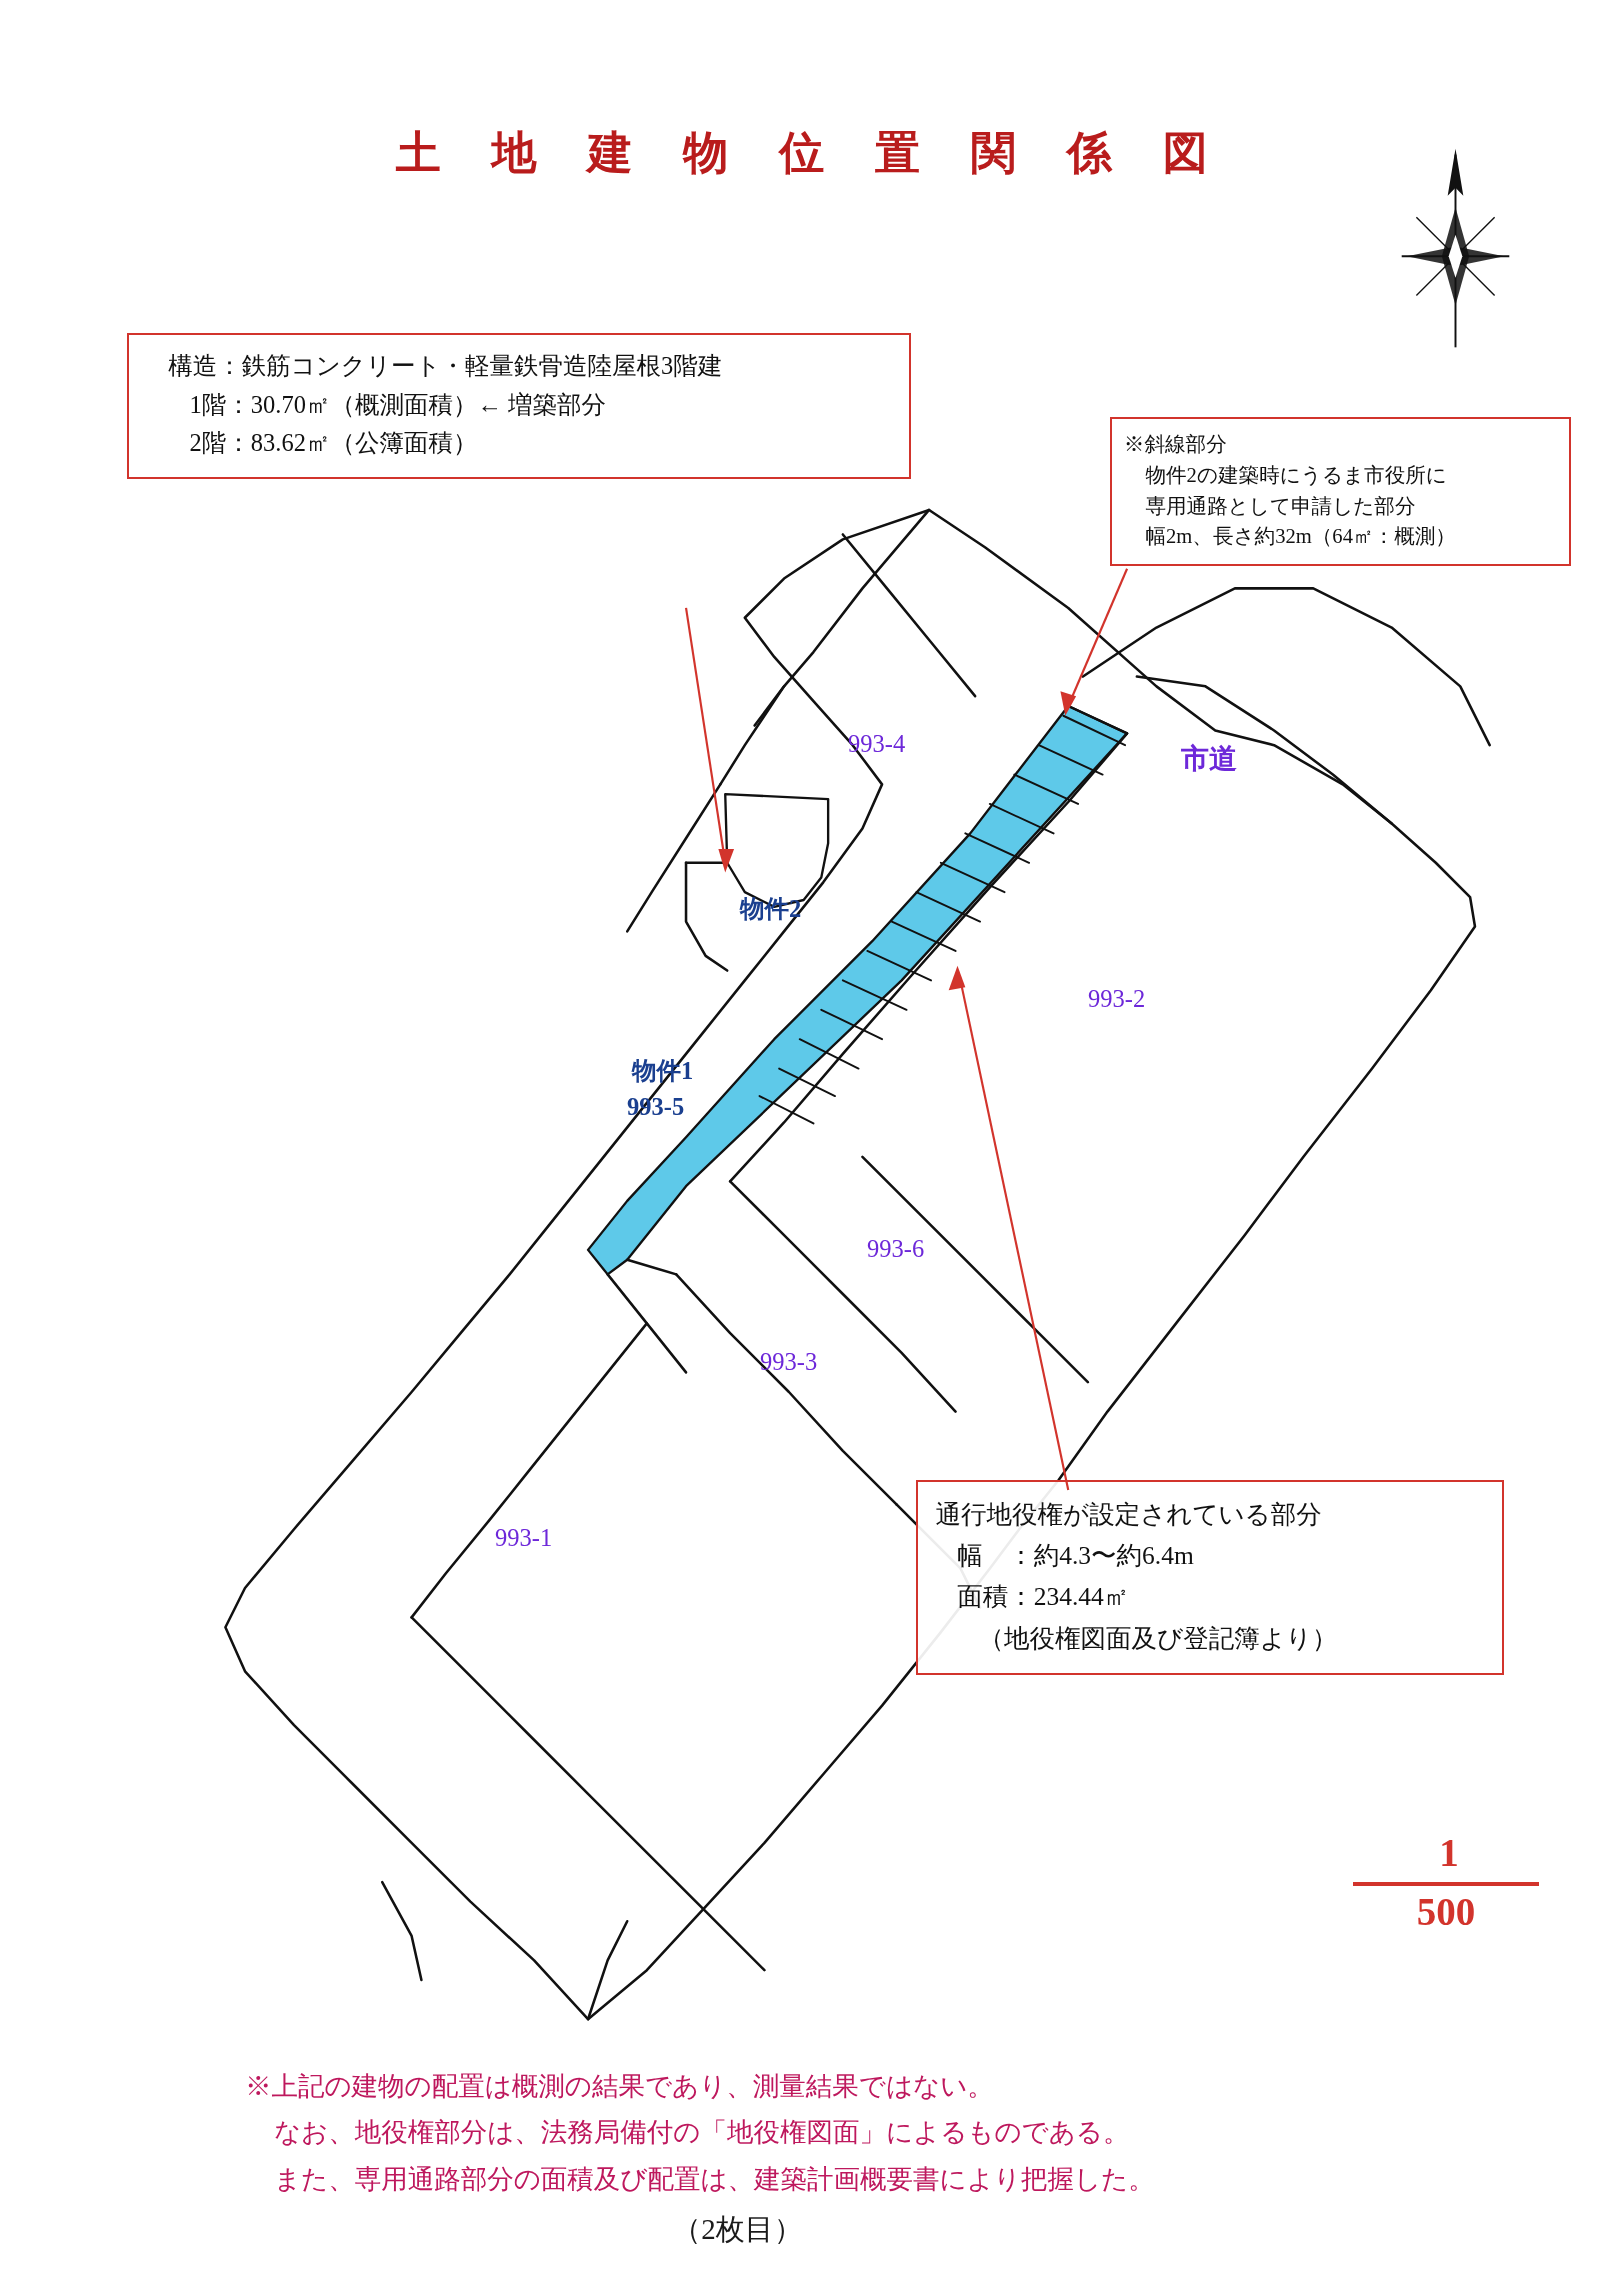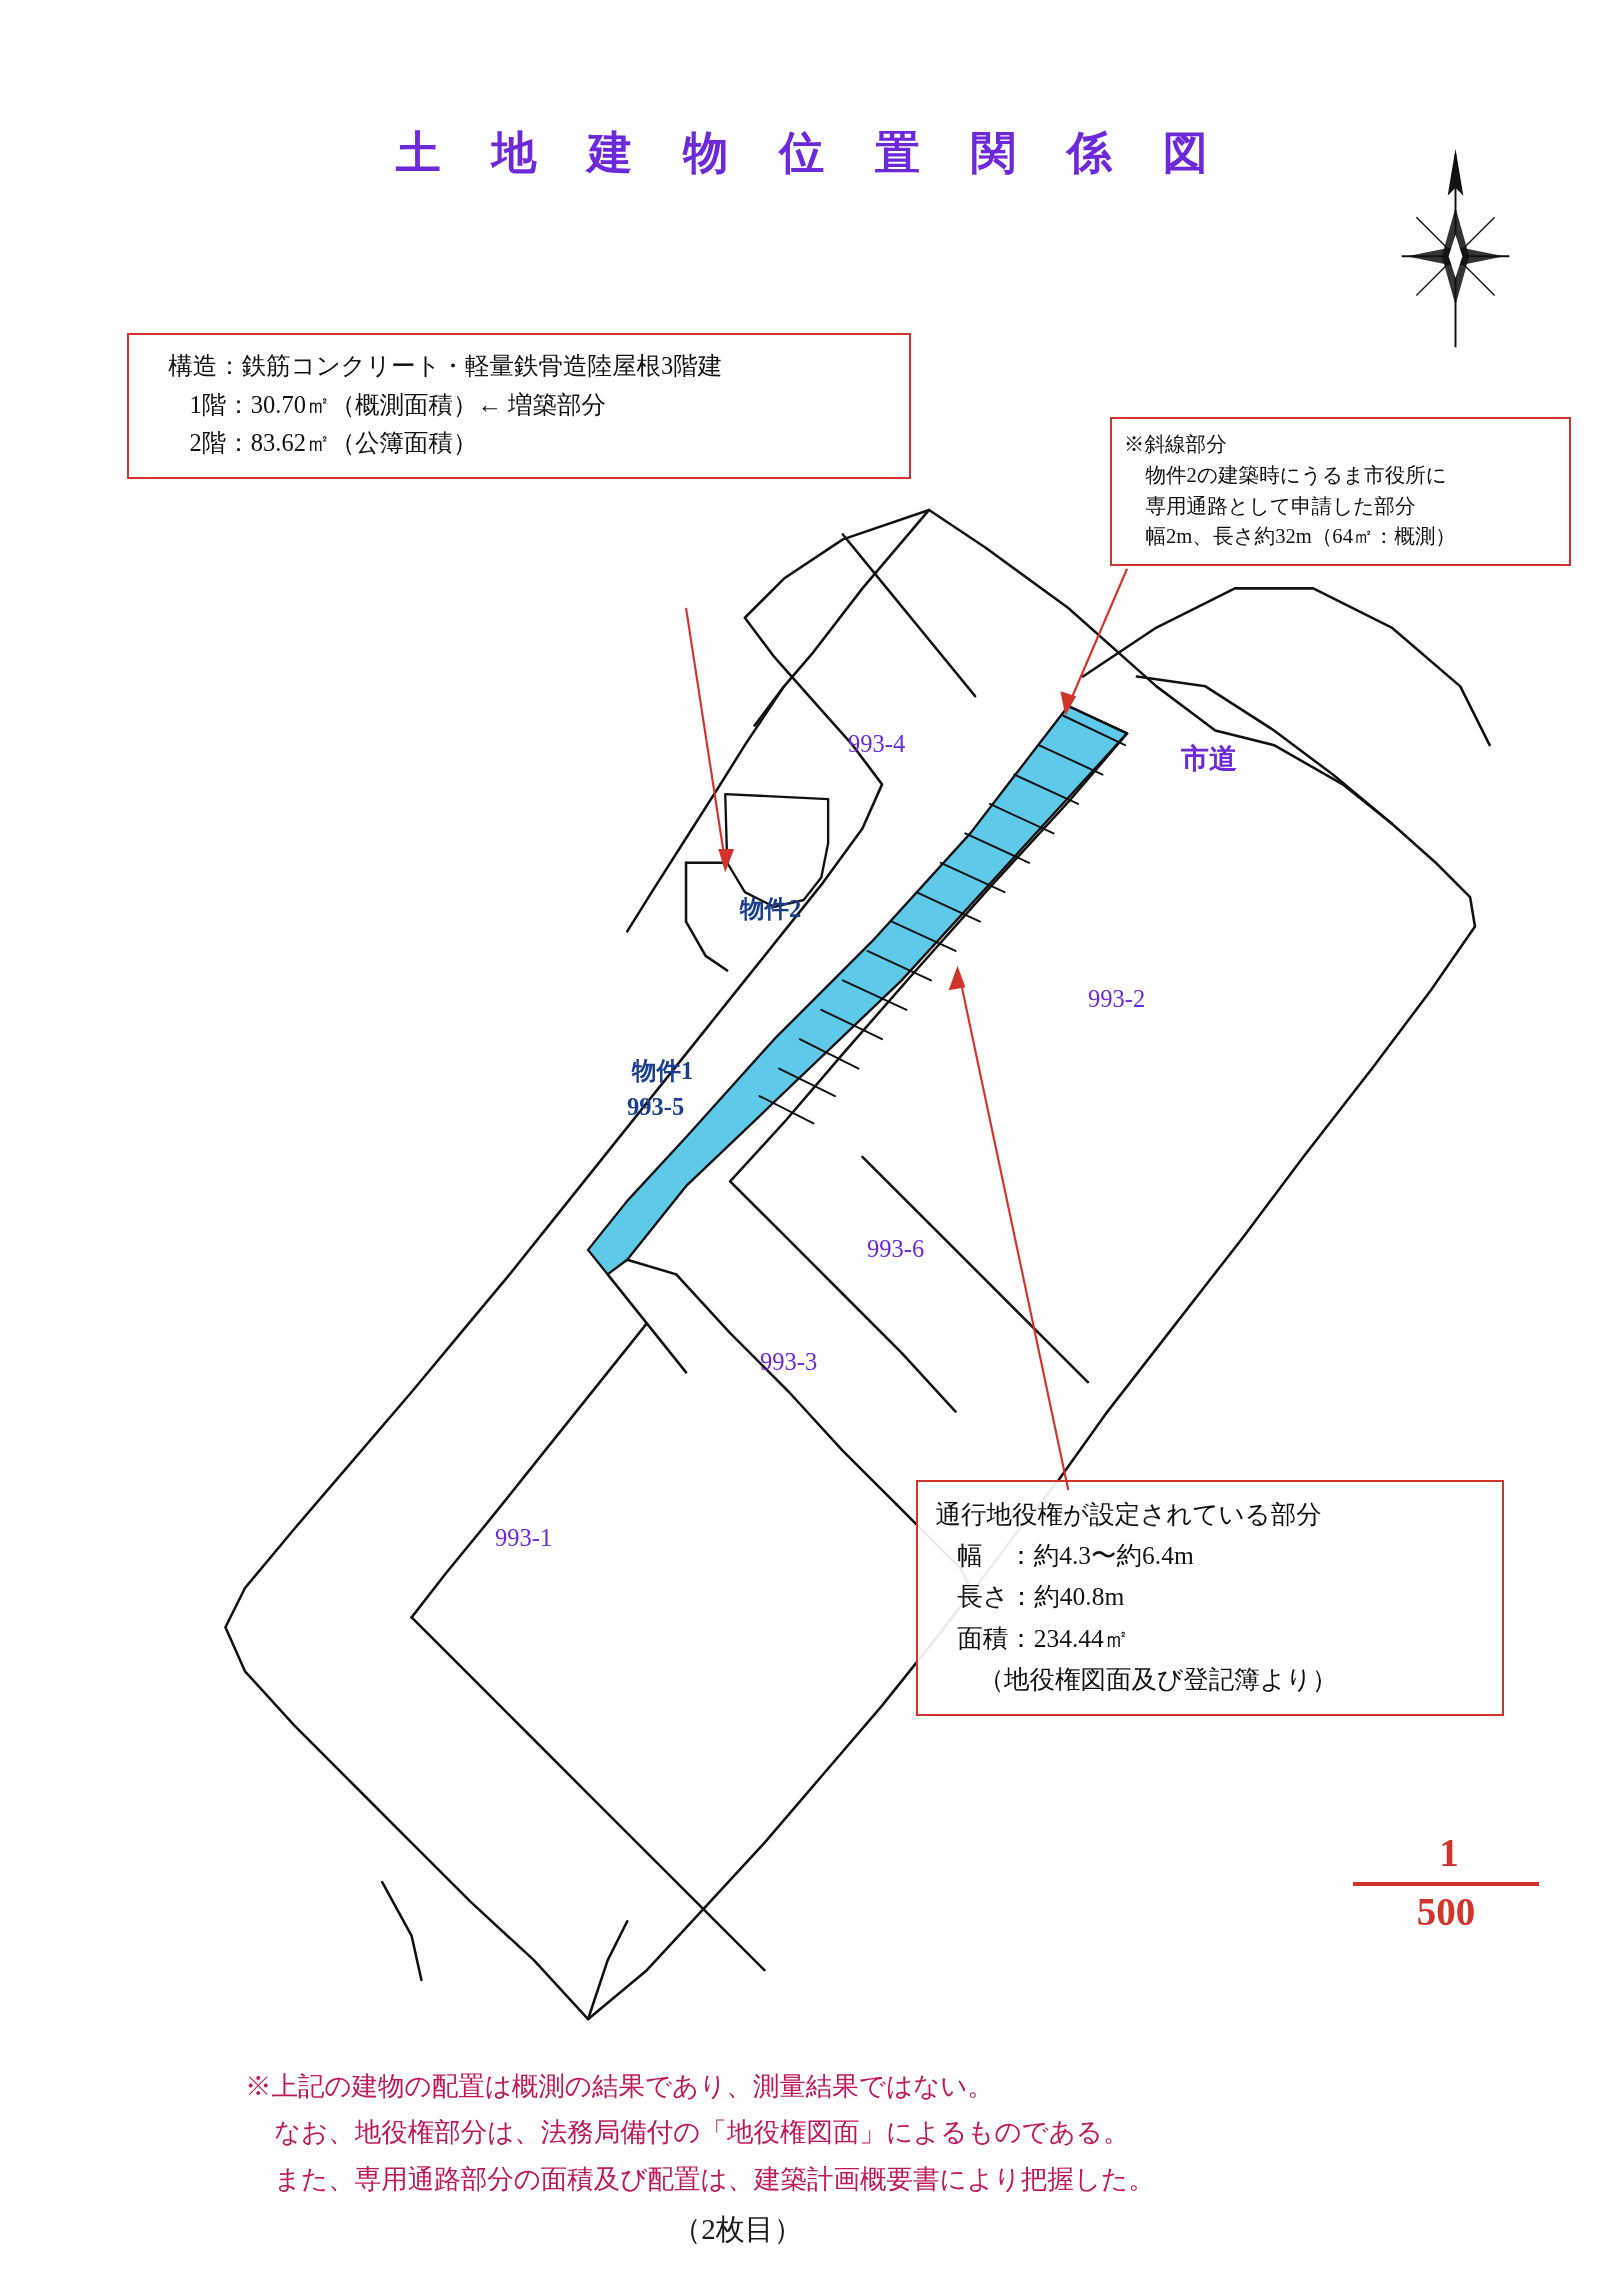--- a/index.html
+++ b/index.html
@@ -18,21 +18,21 @@
 
   
   .title {
     position: absolute;
     top: 123px;
     left: 0;
     width: 1621px;
     text-align: center;
     font-size: 45px;
     letter-spacing: 17.6px;
-    color: #6d28d9;
+    color: #b91c1c;
     font-weight: 700;
     font-family: "DejaVu Serif", serif;
   }
 
   
   .compass {
     position: absolute;
     left: 1372px;
     top: 137px;
     width: 167px;
@@ -263,21 +263,20 @@
 </div>
 
 <svg style="position:absolute; left:0; top:0;" width="1621" height="2292" viewBox="0 0 1654 2338">
   <path d="M1150,580 L1090,720" stroke="#d2342c" stroke-width="2.2" fill="none"></path>
   <polygon points="1087,730 1082,705 1098,710" fill="#d2342c"></polygon>
 </svg>
 
 <div class="callout box-easement">
   <div class="line">通行地役権が設定されている部分</div>
   <div class="line indent1">幅　：約4.3〜約6.4m</div>
-  <div class="line indent1">長さ：約40.8m</div>
   <div class="line indent1">面積：234.44㎡</div>
   <div class="line indent2">（地役権図面及び登記簿より）</div>
 </div>
 
 <svg style="position:absolute; left:0; top:0;" width="1621" height="2292" viewBox="0 0 1654 2338">
   <path d="M1090,1520 L980,1000" stroke="#d2342c" stroke-width="2.2" fill="none"></path>
   <polygon points="977,985 968,1010 985,1007" fill="#d2342c"></polygon>
 </svg>
 
 <div class="maplabel" style="left:848px; top:730px;">993-4</div>

